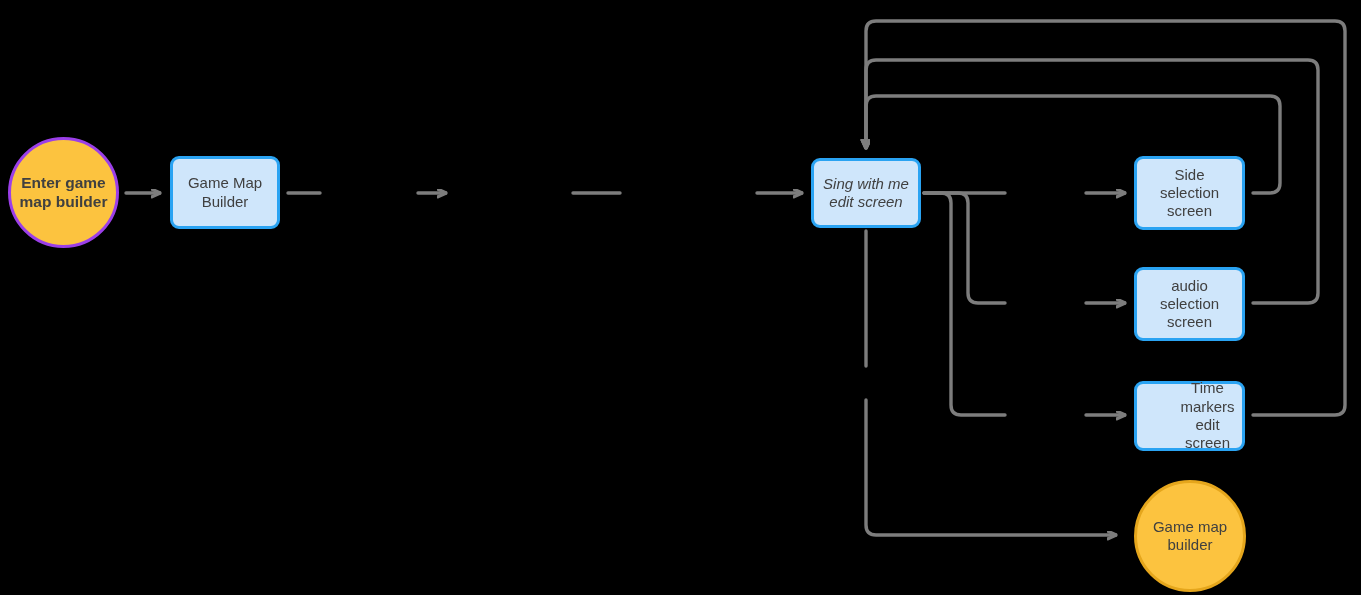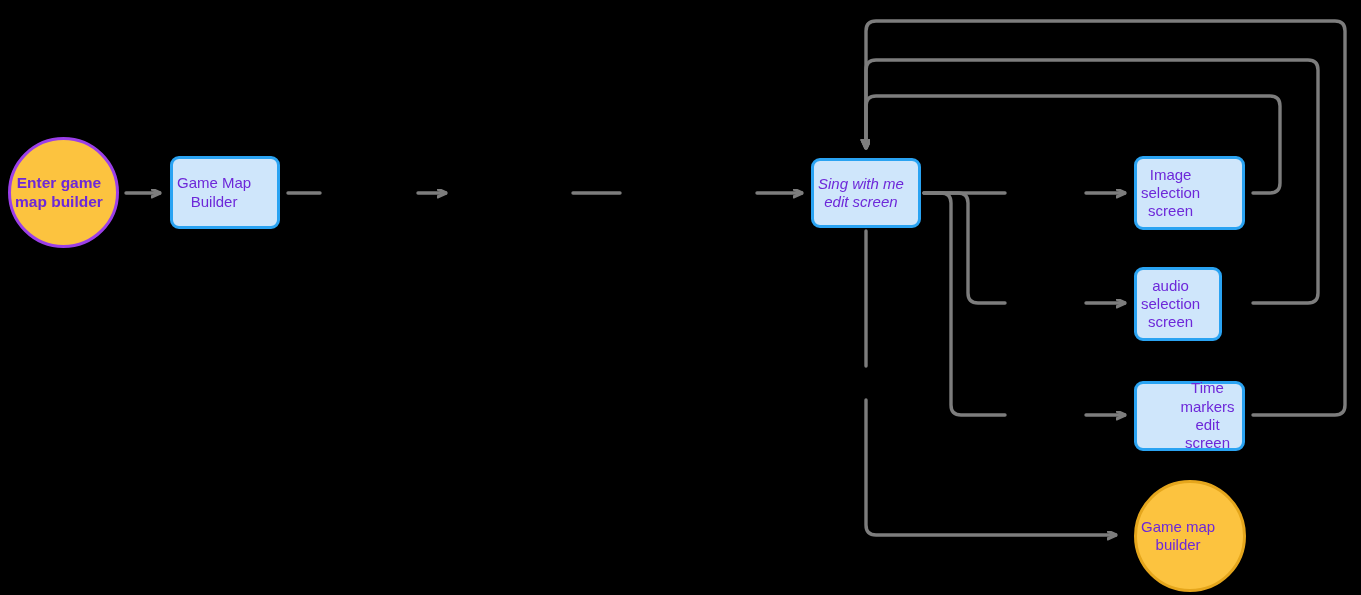--- a/index.html
+++ b/index.html
@@ -21,22 +21,23 @@
     top: 0;
     width: 1361px;
     height: 595px;
     pointer-events: none;
   }
   .node {
     position: absolute;
     box-sizing: border-box;
     display: flex;
     align-items: center;
+    justify-content: center;
     text-align: center;
-    color: #6d28d9;
+    color: #404040;
     line-height: 1.22;
   }
   .node-process {
     background: #cfe6fb;
     border: 3px solid #2aa3f2;
     border-radius: 9px;
     font-size: 15px;
     font-weight: 400;
   }
   .node-start {
@@ -111,26 +112,26 @@
 Builder</span>
   </div>
 
 
   <div class="node node-process" style="left:811px; top:158px; width:110px; height:70px;font-style:italic;">
     <span class="node-label">Sing with me
 edit screen</span>
   </div>
 
   <div class="node node-process" style="left:1134px; top:156px; width:111px; height:74px;">
-    <span class="node-label">Image
+    <span class="node-label">Side
 selection
 screen</span>
   </div>
 
-  <div class="node node-process" style="left:1134px; top:267px; width:88px; height:74px;">
+  <div class="node node-process" style="left:1134px; top:267px; width:111px; height:74px;">
     <span class="node-label">audio
 selection
 screen</span>
   </div>
 
   <div class="node node-process" style="left:1134px; top:381px; width:111px; height:70px;padding-left:36px;">
     <span class="node-label">Time markers
 edit screen</span>
   </div>
 

